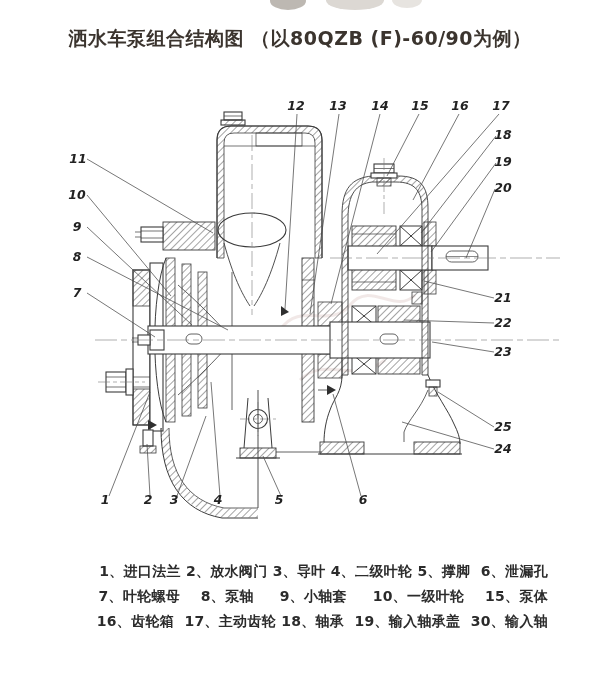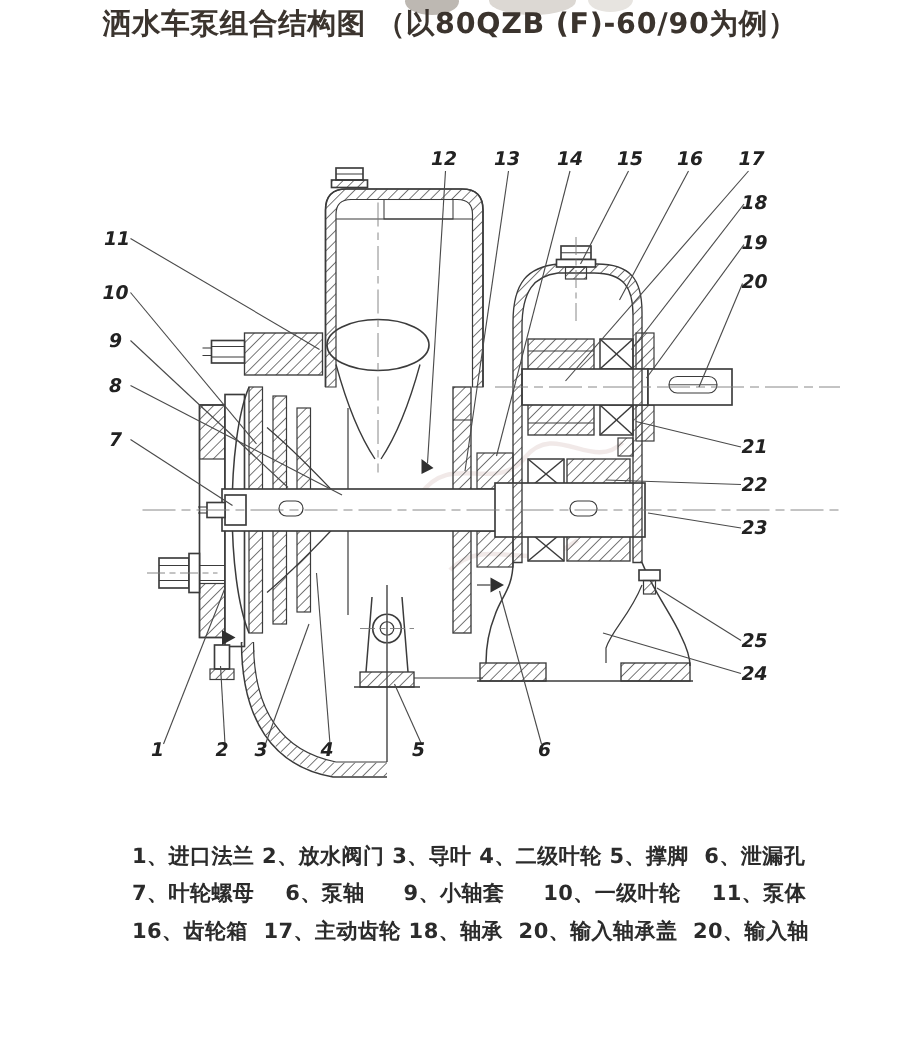--- a/index.html
+++ b/index.html
@@ -2,30 +2,30 @@
 <html><head>
 <meta charset="utf-8">
 <style>
   html,body{margin:0;padding:0;}
   body{
     width:600px;height:693px;position:relative;background:#ffffff;overflow:hidden;
     font-family:"DejaVu Sans","Liberation Sans",sans-serif;
   }
   .logo-blob{position:absolute;border-radius:50%;}
   #title{
-    position:absolute;top:3px;left:0;width:600px;text-align:center;
+    position:absolute;top:26px;left:0;width:600px;text-align:center;
     font-size:19px;font-weight:bold;color:#3b342e;letter-spacing:0.5px;
     white-space:pre;
   }
   #drawing{position:absolute;top:80px;left:0;}
   #legend{
     position:absolute;top:559px;left:88px;width:460px;
     color:#2b2b2b;font-size:14px;font-weight:bold;
   }
-  #legend .legend-line{white-space:pre;line-height:25px;letter-spacing:0.3px;}
+  #legend .legend-line{white-space:pre;line-height:25px;letter-spacing:0.3px;text-align:right;}
   svg text.co{
     font-family:"DejaVu Sans","Liberation Sans",sans-serif;
     font-size:12.5px;font-style:italic;font-weight:bold;fill:#222;
   }
 </style>
 </head>
 <body>
 
 <div class="logo-blob" style="left:270px;top:-8px;width:36px;height:18px;background:#bdb8b2;"></div>
 <div class="logo-blob" style="left:326px;top:-9px;width:58px;height:19px;background:#dcd8d3;"></div>
@@ -272,15 +272,15 @@
     <text class="co" x="503" y="222">21</text>
     <text class="co" x="503" y="247">22</text>
     <text class="co" x="503" y="276">23</text>
     <text class="co" x="503" y="373">24</text>
     <text class="co" x="503" y="351">25</text>
   </g>
 </svg>
 
 <div id="legend">
   <div class="legend-line">1、进口法兰 2、放水阀门 3、导叶 4、二级叶轮 5、撑脚  6、泄漏孔</div>
-  <div class="legend-line">7、叶轮螺母    6、泵轴     9、小轴套     10、一级叶轮    11、泵体</div>
-  <div class="legend-line">16、齿轮箱  17、主动齿轮 18、轴承  20、输入轴承盖  20、输入轴</div>
+  <div class="legend-line">7、叶轮螺母    8、泵轴     9、小轴套     10、一级叶轮    15、泵体</div>
+  <div class="legend-line">16、齿轮箱  17、主动齿轮 18、轴承  19、输入轴承盖  30、输入轴</div>
 </div>
 
 </body></html>

